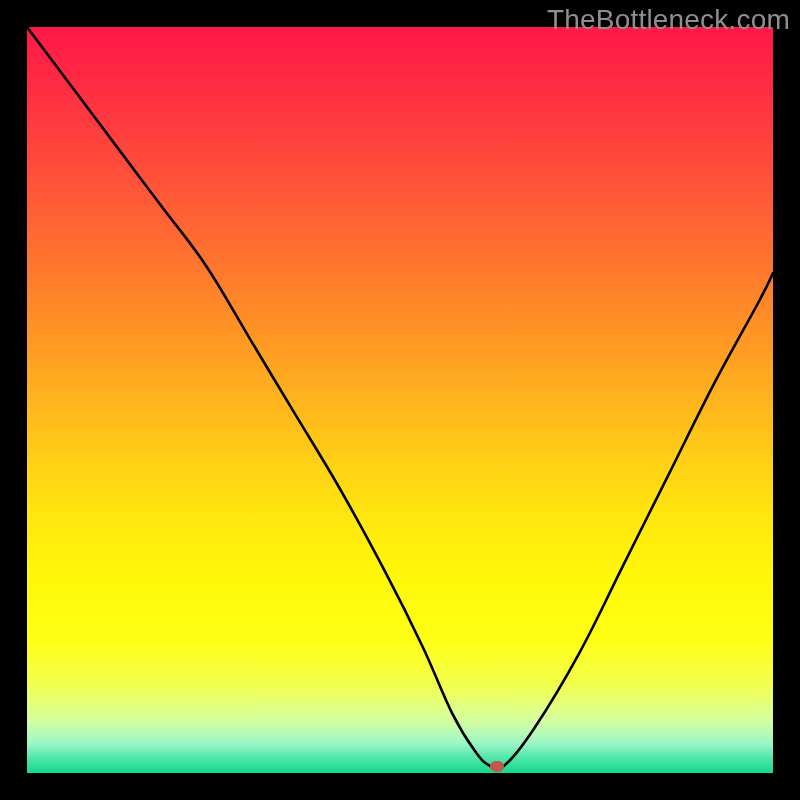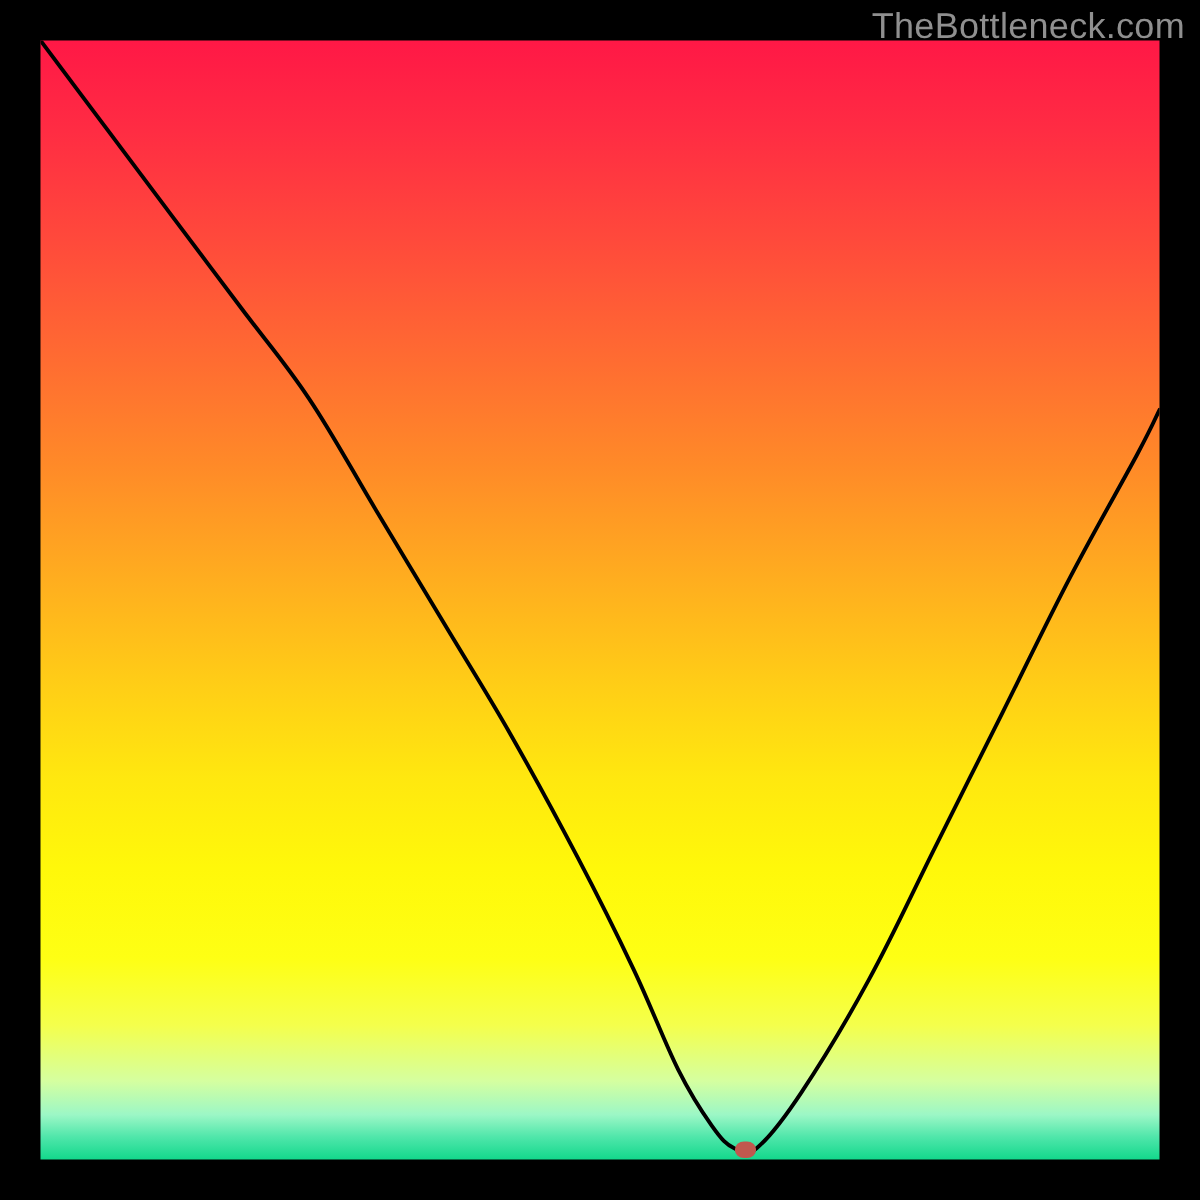--- a/index.html
+++ b/index.html
@@ -42,21 +42,21 @@
       #9cf7c6 96%,
       #4fe6aa 98%,
       #13d88c 100%
     );
   }
   .watermark {
     position: absolute;
     top: 4px;
     right: 10px;
     color: #8f8f8f;
-    font-size: 24px;
+    font-size: 28px;
     font-weight: 500;
     letter-spacing: 0.2px;
     margin-left: 24px;
   }
   svg.curve {
     position: absolute;
     left: 0;
     top: 0;
   }
   .minpoint {

